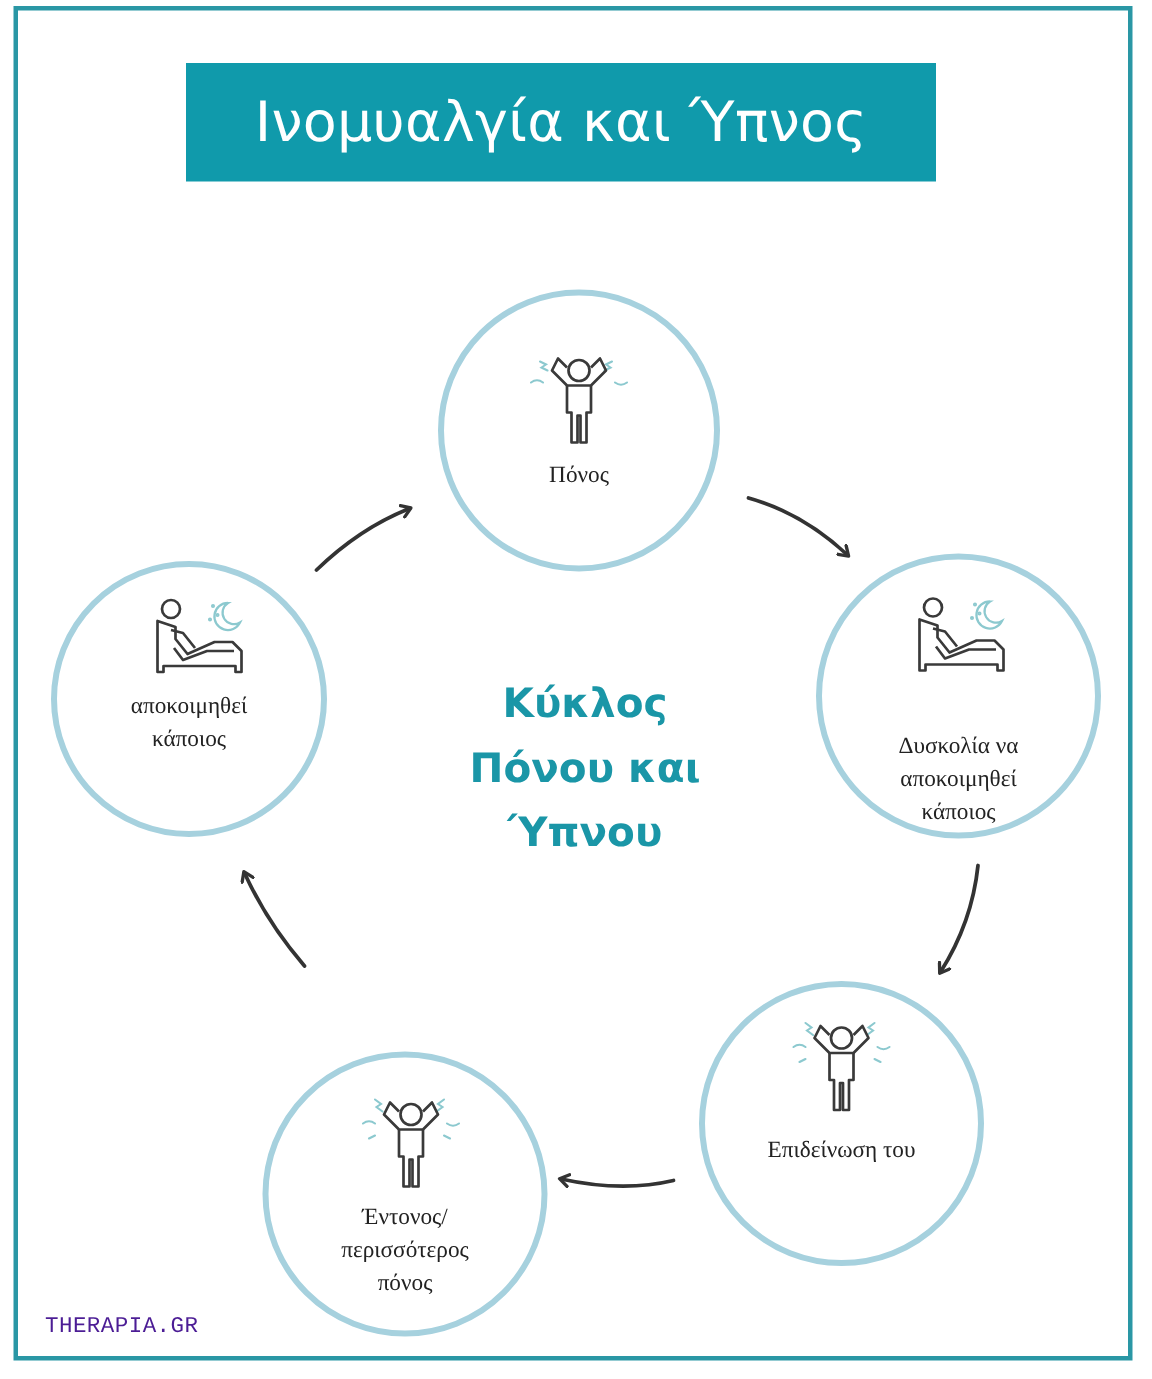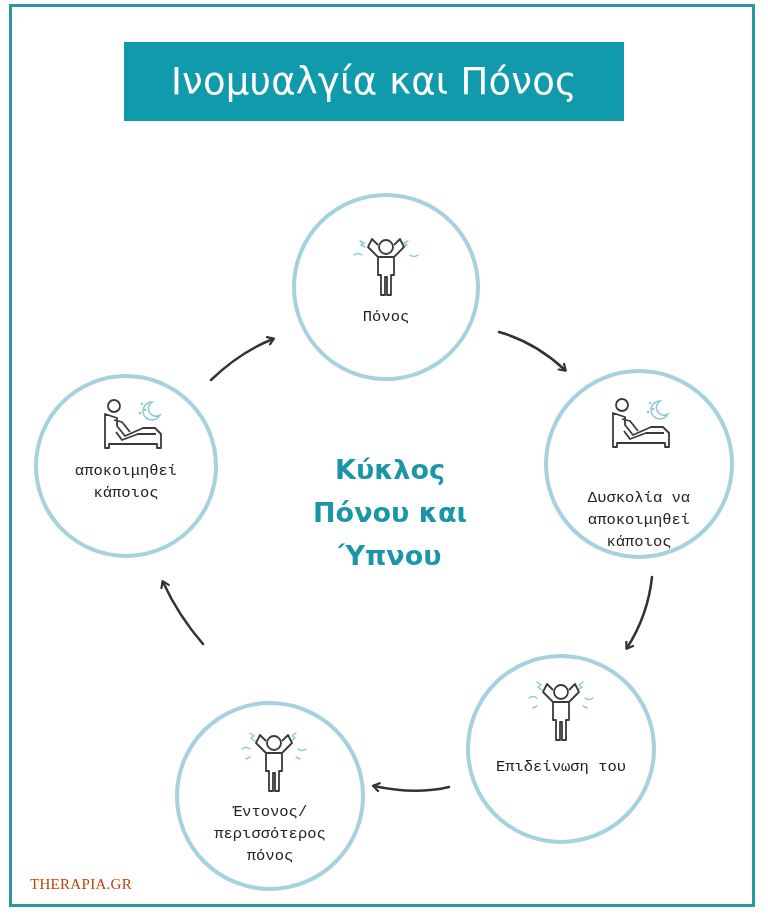--- a/index.html
+++ b/index.html
@@ -1,33 +1,33 @@
 <!DOCTYPE html>
 <html><head>
 <meta charset="utf-8">
 <style>
   html, body { margin: 0; padding: 0; background: #ffffff; }
   body { width: 768px; height: 919px; position: relative; overflow: hidden; font-family: "DejaVu Sans", sans-serif; }
   .frame { position: absolute; left: 9px; top: 4px; width: 746px; height: 903px; border: 3px solid #2a97a5; box-sizing: border-box; }
   .title-bar { position: absolute; left: 124px; top: 42px; width: 500px; height: 79px; background: #109aab; display: flex; align-items: center; justify-content: center; }
   .title-bar span { color: #ffffff; font-family: "DejaVu Sans", sans-serif; font-size: 37px; font-weight: normal; letter-spacing: 0.2px; }
   .circle { position: absolute; border: 4px solid #a6d1de; border-radius: 50%; box-sizing: border-box; background: #fff; }
-  .node-label { position: absolute; left: 0; width: 100%; text-align: center; color: #222; font-family: Liberation Mono, monospace; font-size: 15.5px; line-height: 22px; }
+  .node-label { position: absolute; left: 0; width: 100%; text-align: center; color: #222; font-family: Liberation Serif, serif; font-size: 15.5px; line-height: 22px; }
   .icon { position: absolute; }
   .center-text { position: absolute; left: 290px; top: 448px; width: 200px; text-align: center; color: #1a96a7; font-family: "DejaVu Sans", sans-serif; font-weight: bold; font-size: 27px; line-height: 43px; }
-  .brand { position: absolute; left: 30px; top: 876px; color: #c2410c; font-family: Liberation Serif, serif; font-size: 15px; letter-spacing: 0.3px; }
+  .brand { position: absolute; left: 30px; top: 876px; color: #4c1d95; font-family: Liberation Mono, monospace; font-size: 15px; letter-spacing: 0.3px; }
   svg.arrows { position: absolute; left: 0; top: 0; }
 </style>
 </head>
 <body>
 
 <div class="frame"></div>
 
 <div class="title-bar">
-  <span>Ινομυαλγία και Πόνος</span>
+  <span>Ινομυαλγία και Ύπνος</span>
 </div>
 
 <svg class="arrows" width="768" height="919">
   <defs>
     <marker id="ah" markerWidth="10" markerHeight="10" refX="6" refY="5" orient="auto" markerUnits="userSpaceOnUse">
       <path d="M1,1 L7,5 L1,9" fill="none" stroke="#333" stroke-width="2.2" stroke-linecap="round" stroke-linejoin="round"></path>
     </marker>
   </defs>
   <path d="M211,380 Q240,352 273,339" fill="none" stroke="#333" stroke-width="2.5" stroke-linecap="round" marker-end="url(#ah)"></path>
   <path d="M499,332 Q535,342 565,370" fill="none" stroke="#333" stroke-width="2.5" stroke-linecap="round" marker-end="url(#ah)"></path>

